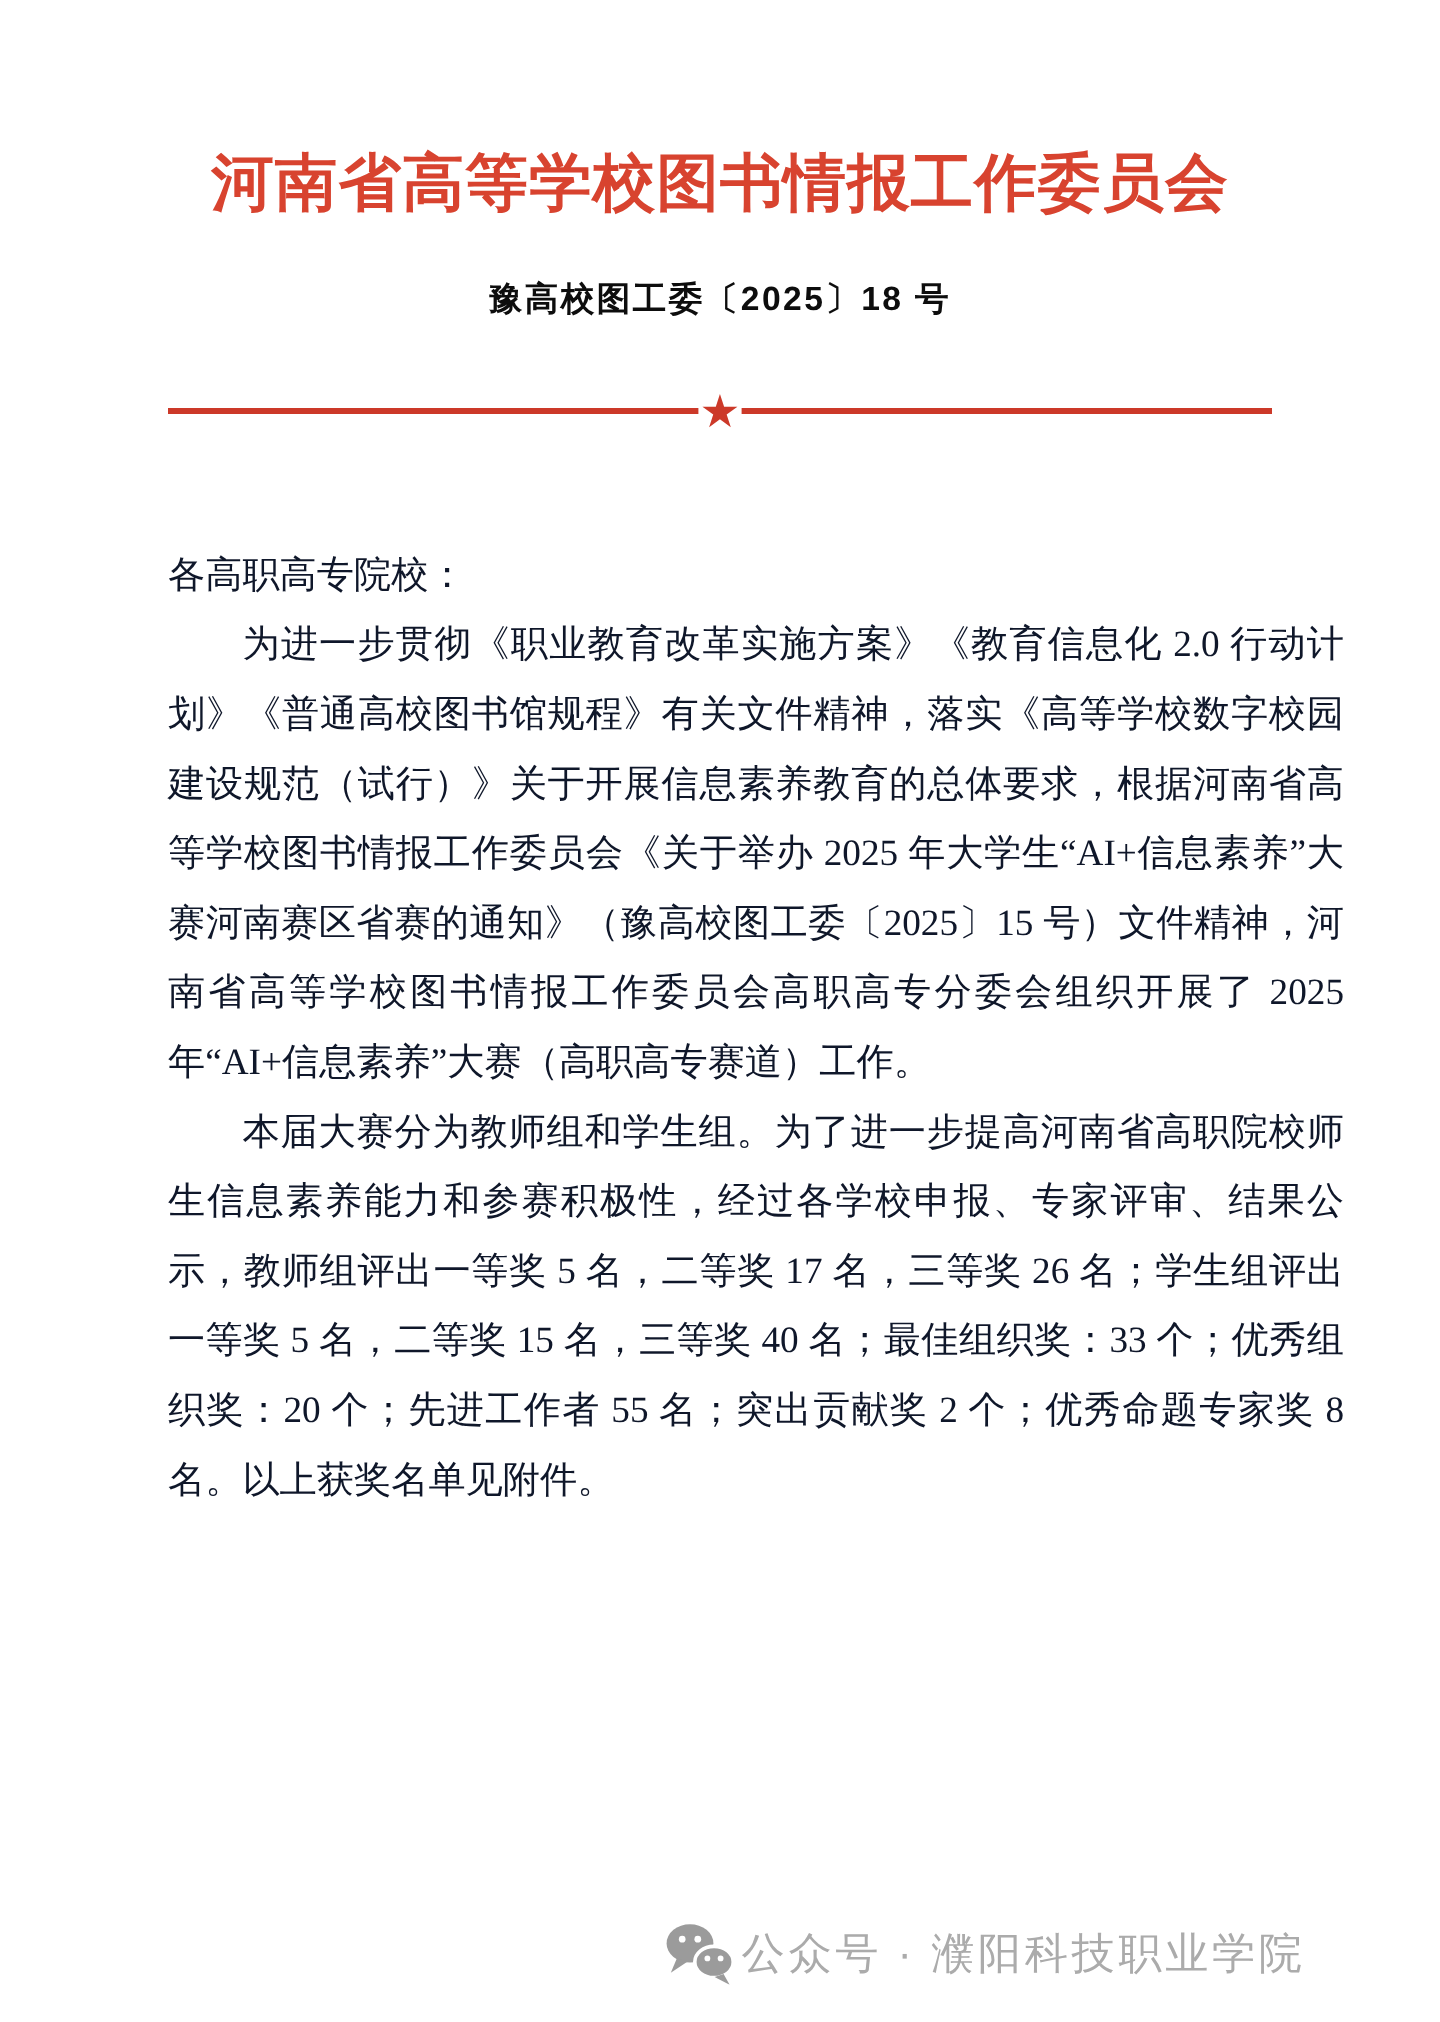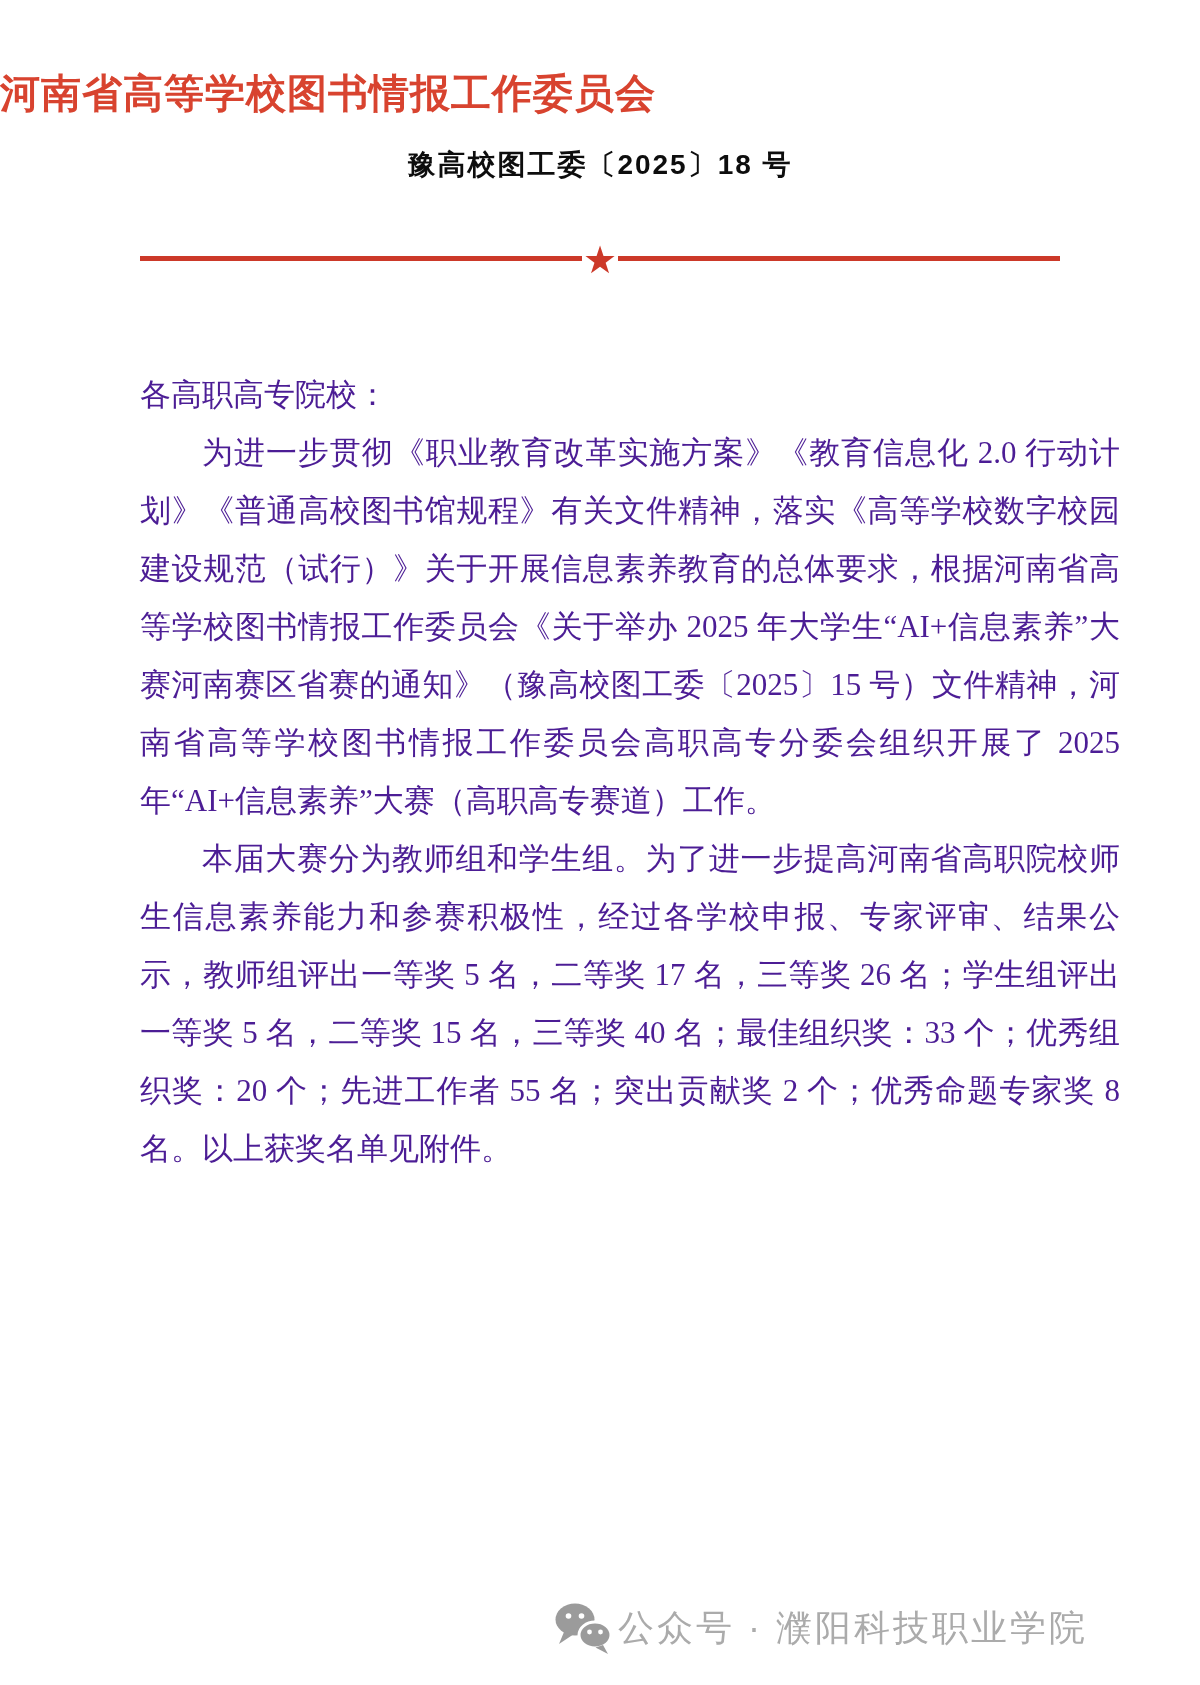--- a/index.html
+++ b/index.html
@@ -9,31 +9,32 @@
     width:1200px;
     height:1685px;
     margin:0 auto;
     background:#ffffff;
     overflow:hidden;
     font-family:"Liberation Serif", serif;
     color:#111111;
   }
   
   .org-title {
-    padding-top:66px;
+    padding-top:118px;
+    text-align:center;
     color:#D8432F;
-    font-size:40px;
+    font-size:52px;
     line-height:1.35;
     font-weight:bold;
     font-family:"Liberation Sans", sans-serif;
     letter-spacing:1px;
   }
   
   .doc-number {
-    margin-top:24px;
+    margin-top:40px;
     text-align:center;
     font-size:28px;
     line-height:42px;
     font-weight:bold;
     color:#0d0d0d;
     font-family:"Liberation Sans", sans-serif;
     letter-spacing:2px;
   }
   
   .divider {
@@ -63,21 +64,21 @@
     line-height:65px;
     color:#000000;
     font-family:"Liberation Serif", serif;
   }
   
   .body-text {
     margin:88px 80px 0 140px;
     font-size:31px;
     line-height:58px;
     text-align:justify;
-    color:#4c1d95;
+    color:#0f172a;
   }
   .body-text .para { text-indent:2em; }
   
   .footer {
     position:absolute;
     top:1600px;
     right:112px;
     display:flex;
     align-items:center;
     gap:4px;

